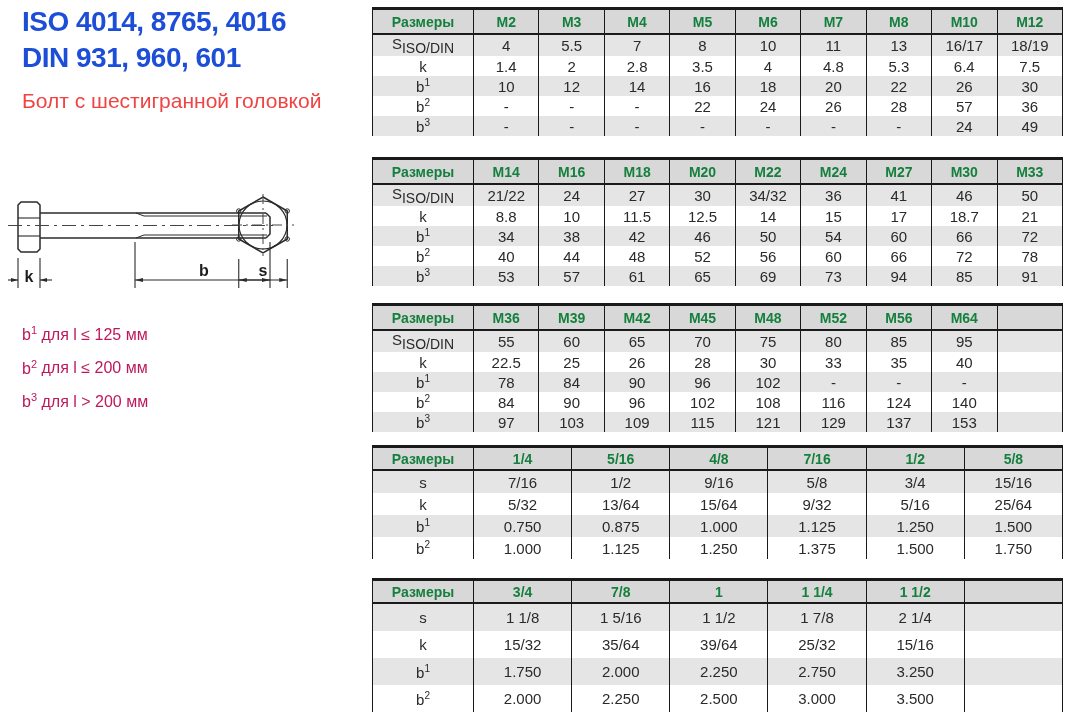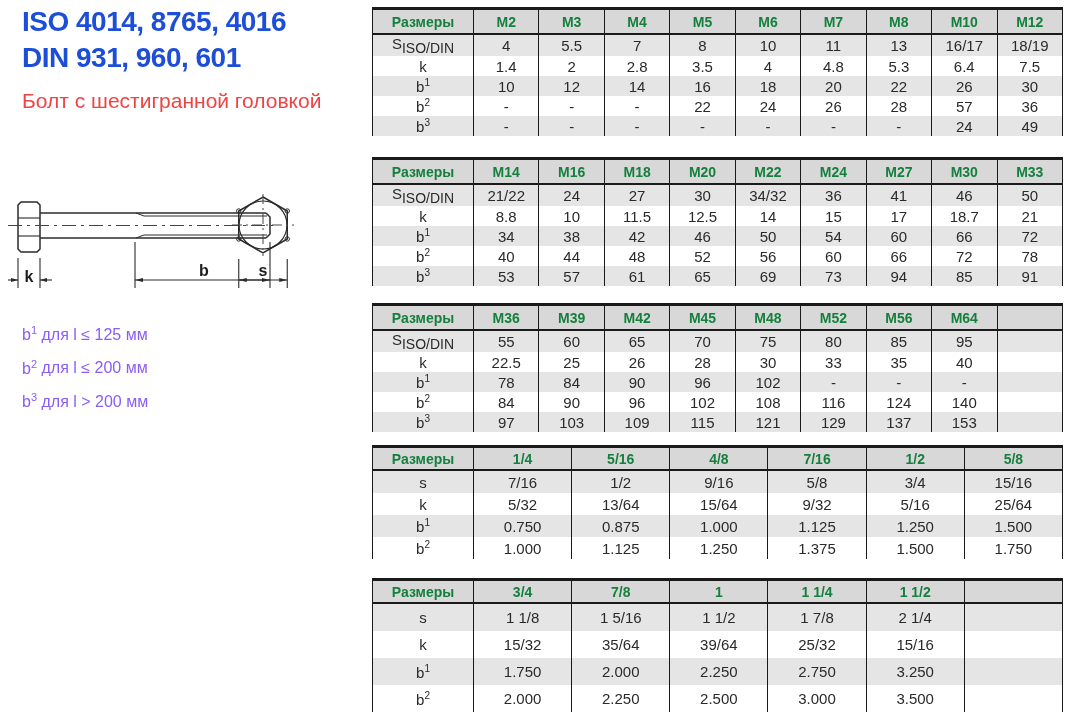--- a/index.html
+++ b/index.html
@@ -8,21 +8,21 @@
     font-family:"Liberation Sans","DejaVu Sans",sans-serif;
     color:var(--text-color,#222222);
     position:relative;
   }
   
   .left-panel{position:absolute;left:0;top:0;width:370px;height:720px;}
   .title-block{position:absolute;left:22px;top:4px;}
   .title-line{font-size:28px;font-weight:bold;line-height:36px;letter-spacing:-0.5px;margin:0;color:#1d4ed8;}
   .description-block{position:absolute;left:22px;top:86px;}
   .description-line{font-size:21px;line-height:30px;margin:0;color:#ef4444;}
-  .notes-block{position:absolute;left:22px;top:316px;font-size:16px;line-height:29px;color:#8b5cf6;}
+  .notes-block{position:absolute;left:22px;top:316px;font-size:16px;line-height:29px;color:#be185d;}
   .notes-block sup{font-size:11px;}
   .drawing-wrap{position:absolute;left:8px;top:192px;width:300px;height:125px;}
   .drawing-wrap svg text{font-family:"Liberation Sans","DejaVu Sans",sans-serif;font-weight:bold;font-size:16px;fill:#1c1c1c;}
   
   .tables-panel{position:absolute;left:372px;top:0;width:691px;height:720px;}
   .table-slot{position:absolute;left:0;width:691px;}
   #slot-0{top:7px;} #slot-1{top:157px;} #slot-2{top:303px;} #slot-3{top:445px;} #slot-4{top:578px;}
   table.dim-table{
     border-collapse:collapse;table-layout:fixed;width:100%;
     border-left:1px solid var(--border-color,#1a1a1a);

